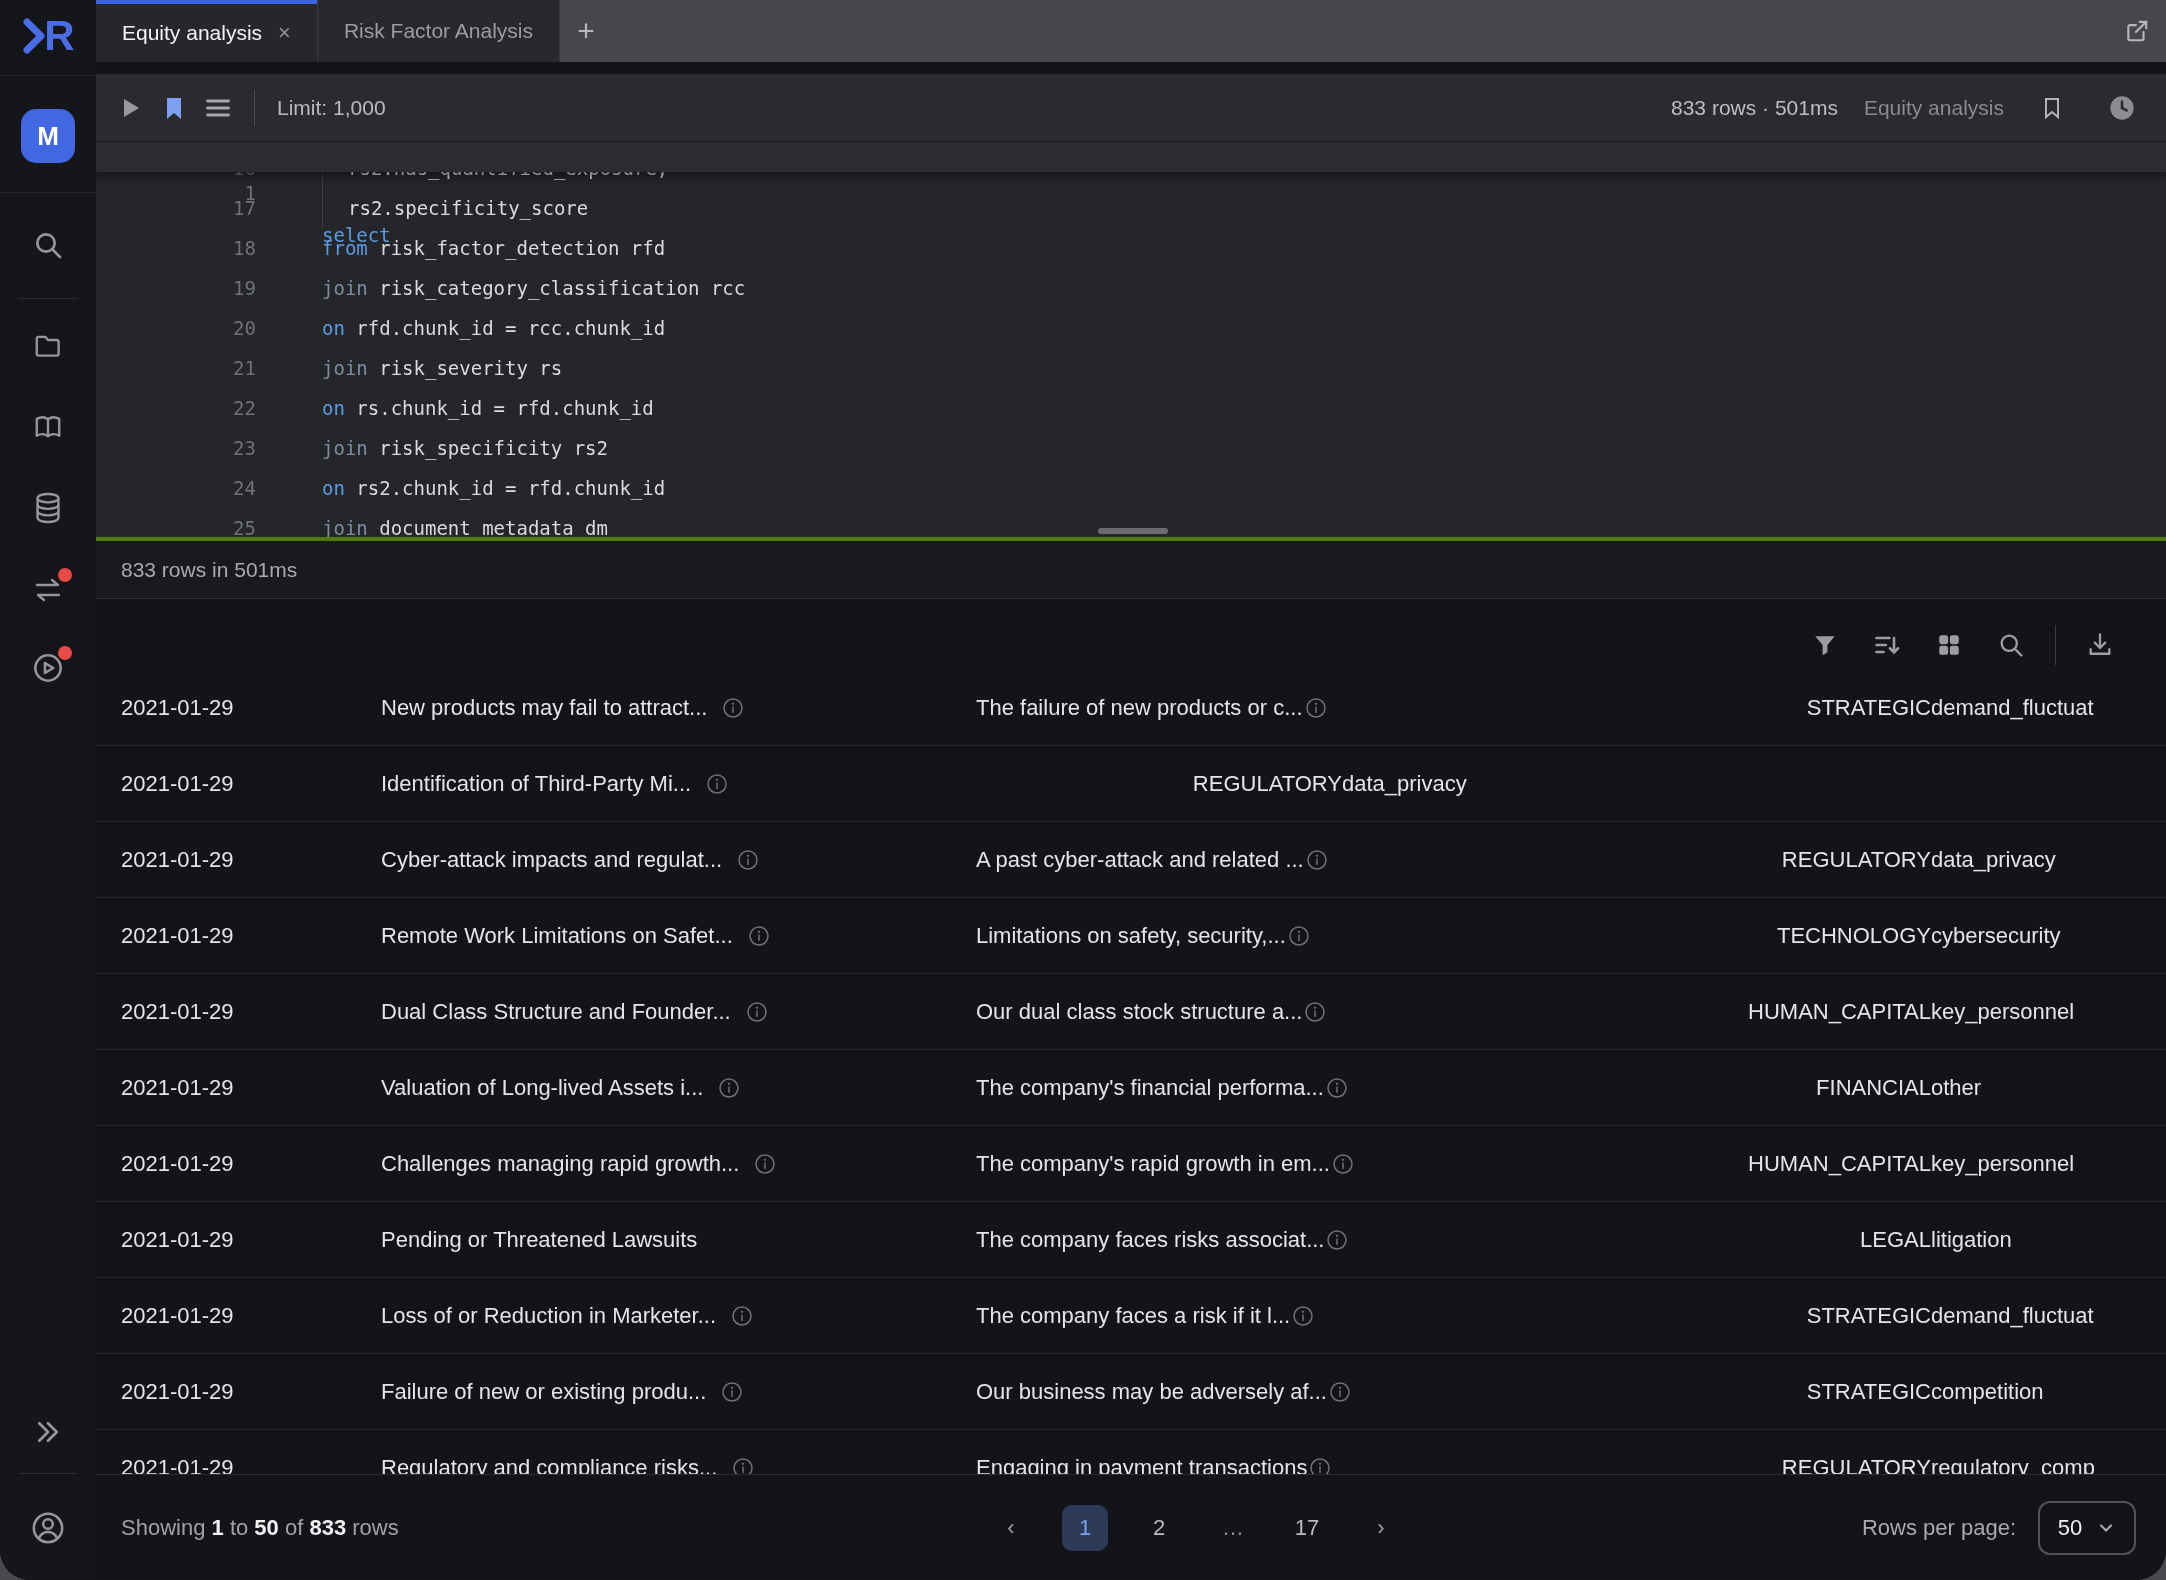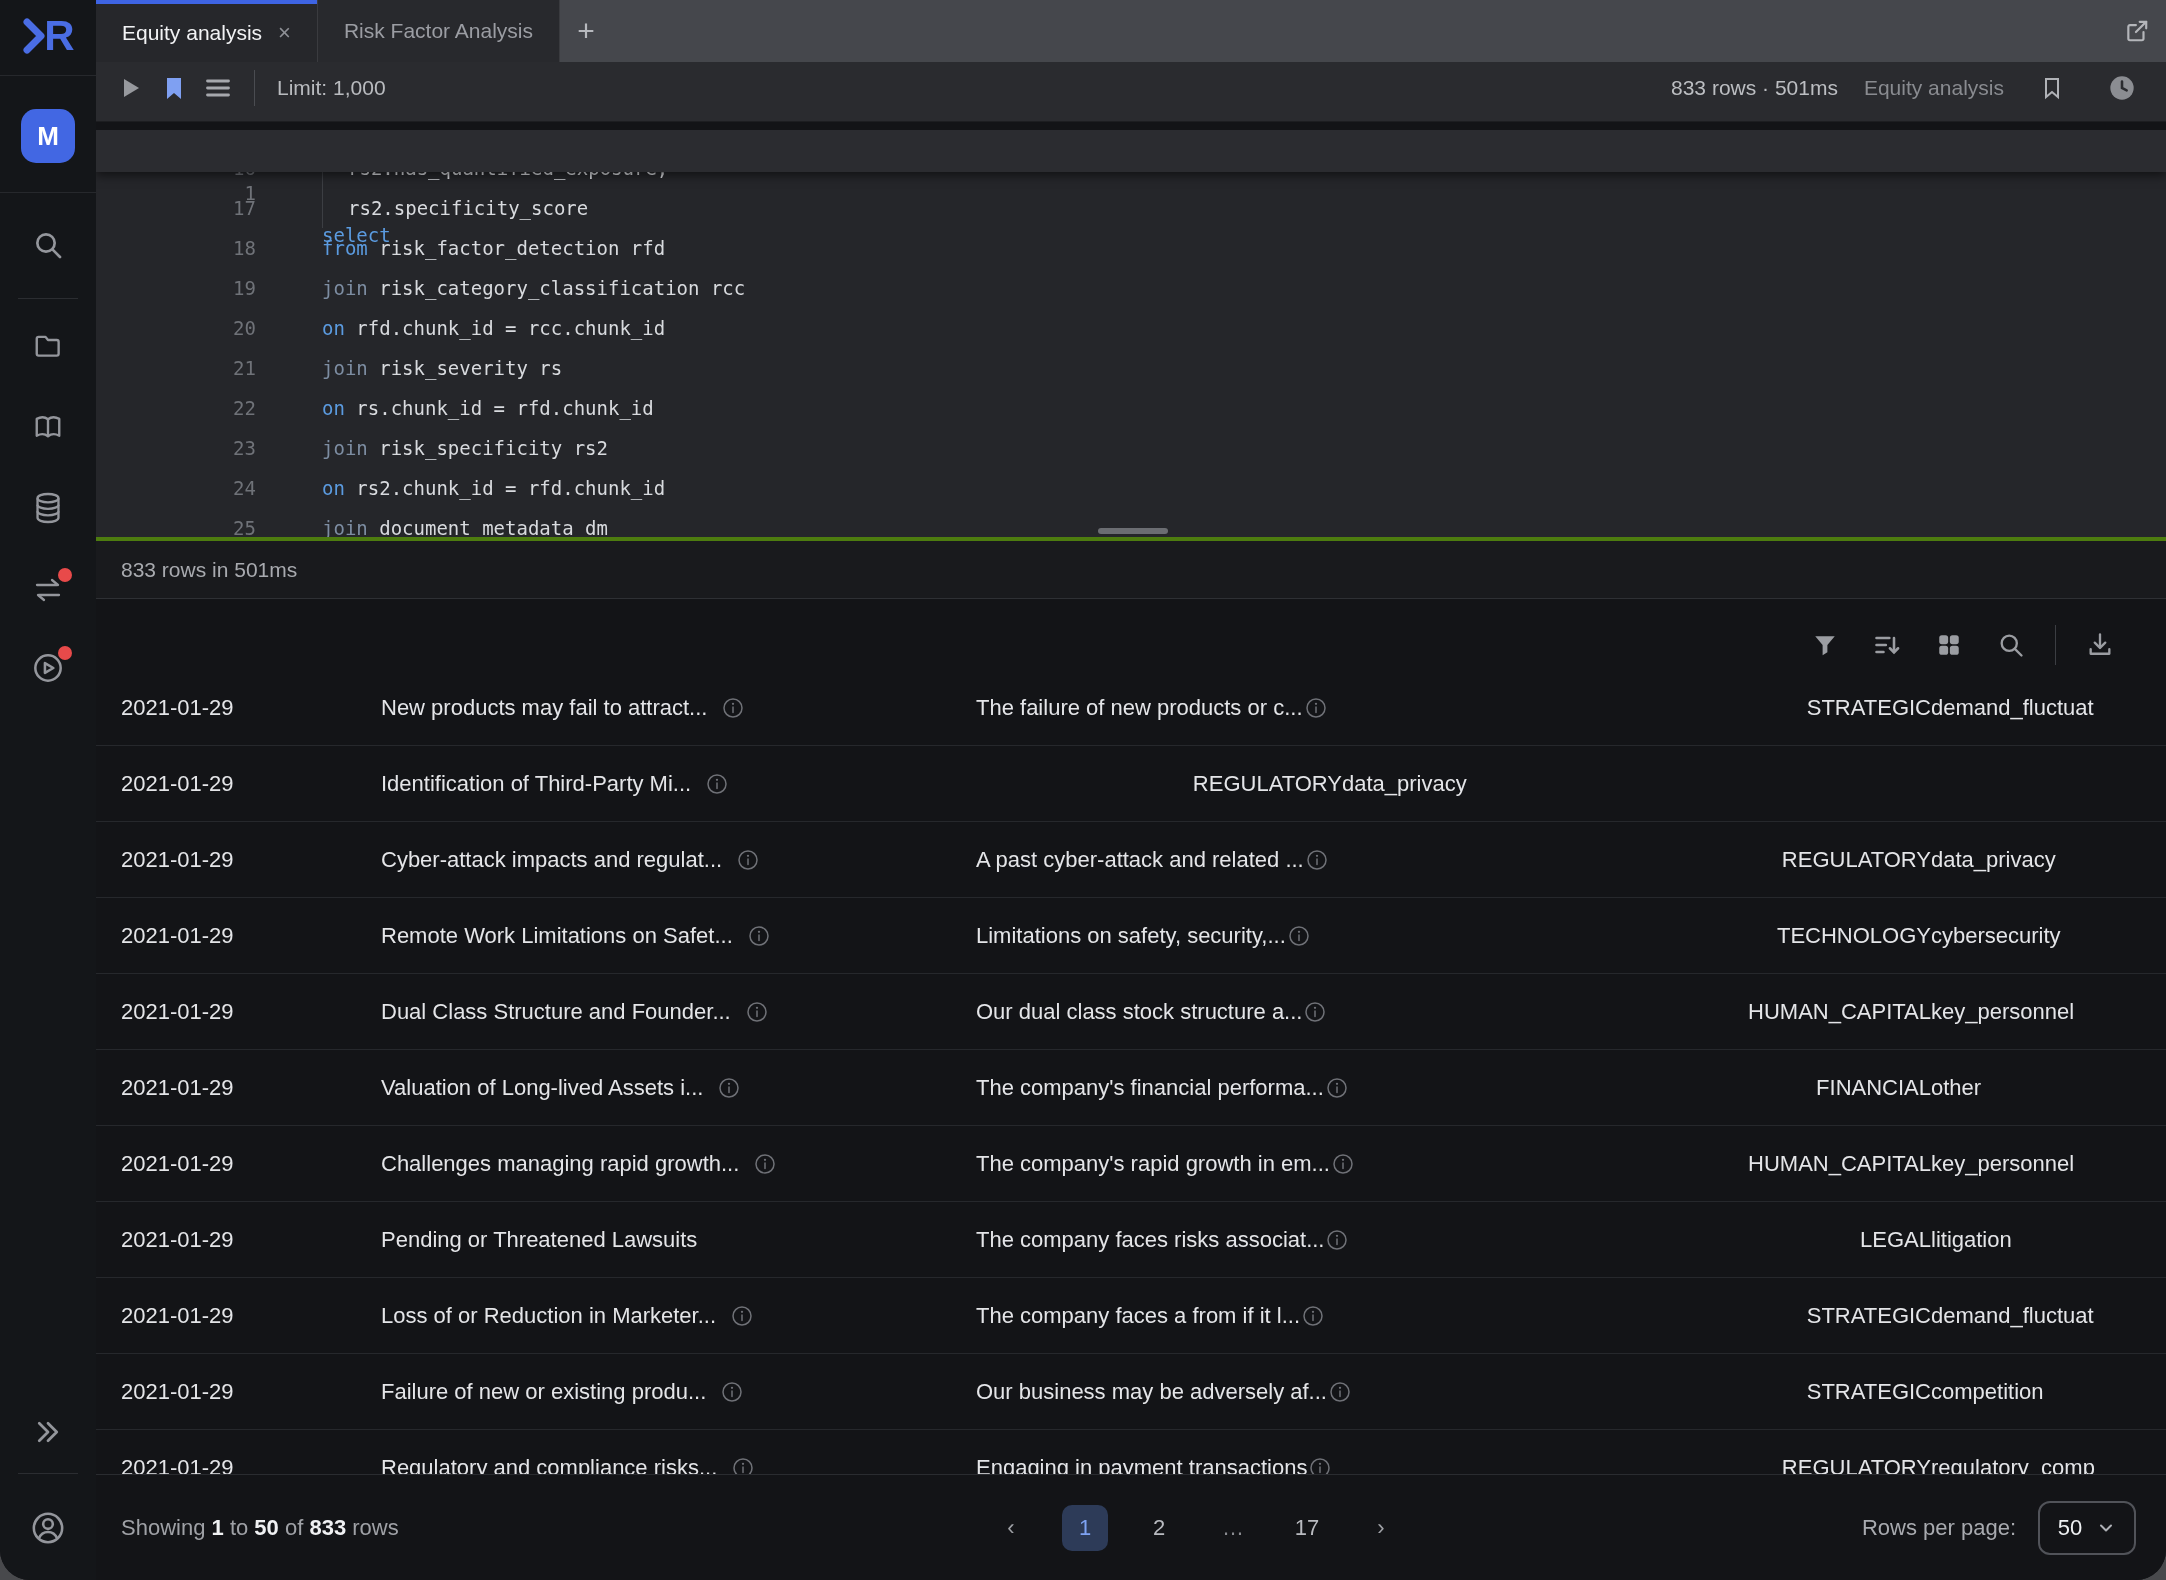--- a/index.html
+++ b/index.html
@@ -23,21 +23,21 @@
   
   #tabbar{left:96px;top:0;width:2070px;height:62px;background:#45474c;display:flex;z-index:20;}
   .tab{height:62px;display:flex;align-items:center;padding:0 26px;gap:16px;font-size:21px;cursor:pointer;position:relative;}
   .tab.active{background:#26272b;color:#f2f3f5;border-top:4px solid #3e64e4;padding-top:0;}
   .tab.inactive{background:#28292d;color:#9b9da3;border-right:1px solid #3a3b3f;border-left:1px solid #3a3b3f;}
   .tab-close{color:#8e9096;font-size:22px;line-height:1;cursor:pointer;}
   #new-tab{width:52px;height:62px;display:flex;align-items:center;justify-content:center;color:#b7b9be;font-size:30px;cursor:pointer;}
   #ext-link{position:absolute;right:16px;top:0;height:62px;display:flex;align-items:center;color:#b4b6ba;cursor:pointer;}
 
   
-  #ed-toolbar{left:96px;top:54px;width:2070px;height:68px;background:#2a2b2f;border-bottom:1px solid #1d1e21;
+  #ed-toolbar{left:96px;top:74px;width:2070px;height:68px;background:#2a2b2f;border-bottom:1px solid #1d1e21;
               display:flex;align-items:center;z-index:10;}
   .tb-icon{width:44px;height:44px;display:flex;align-items:center;justify-content:center;cursor:pointer;}
   .tb-sep{width:1px;height:36px;background:#4a4c51;margin:0 14px;}
   #limit-label{color:#b9bbbf;font-size:21px;margin-left:8px;}
   #tb-right{margin-left:auto;display:flex;align-items:center;gap:26px;padding-right:22px;}
   #rows-time{color:#bcbec2;font-size:21px;}
   #ctx-label{color:#898b90;font-size:21px;}
 
   
   #editor{left:96px;top:130px;width:2070px;height:407px;background:#25262a;overflow:hidden;}
@@ -407,21 +407,21 @@
             <span class="cell-text">Loss of or Reduction in Marketer...</span>
             <span class="info-ic">
               <svg width="22" height="22" viewBox="0 0 22 22" fill="none" stroke="currentColor" stroke-width="1.5">
                 <circle cx="11" cy="11" r="9"></circle>
                 <path d="M11 10 V15.6" stroke-linecap="round"></path>
                 <circle cx="11" cy="6.8" r="1.15" fill="currentColor" stroke="none"></circle>
               </svg>
             </span>
           </div>
           <div class="c-desc">
-            <span class="cell-text">The company faces a from if it l...</span>
+            <span class="cell-text">The company faces a risk if it l...</span>
             <span class="info-ic">
               <svg width="22" height="22" viewBox="0 0 22 22" fill="none" stroke="currentColor" stroke-width="1.5">
                 <circle cx="11" cy="11" r="9"></circle>
                 <path d="M11 10 V15.6" stroke-linecap="round"></path>
                 <circle cx="11" cy="6.8" r="1.15" fill="currentColor" stroke="none"></circle>
               </svg>
             </span>
           </div>
           <div class="c-cat">STRATEGIC</div>
           <div class="c-sub">demand_fluctuat</div>

